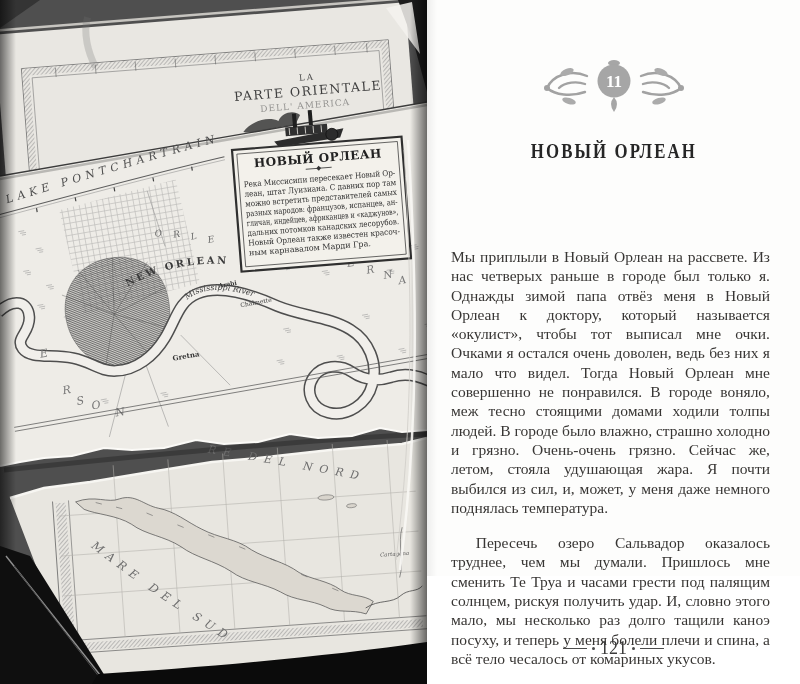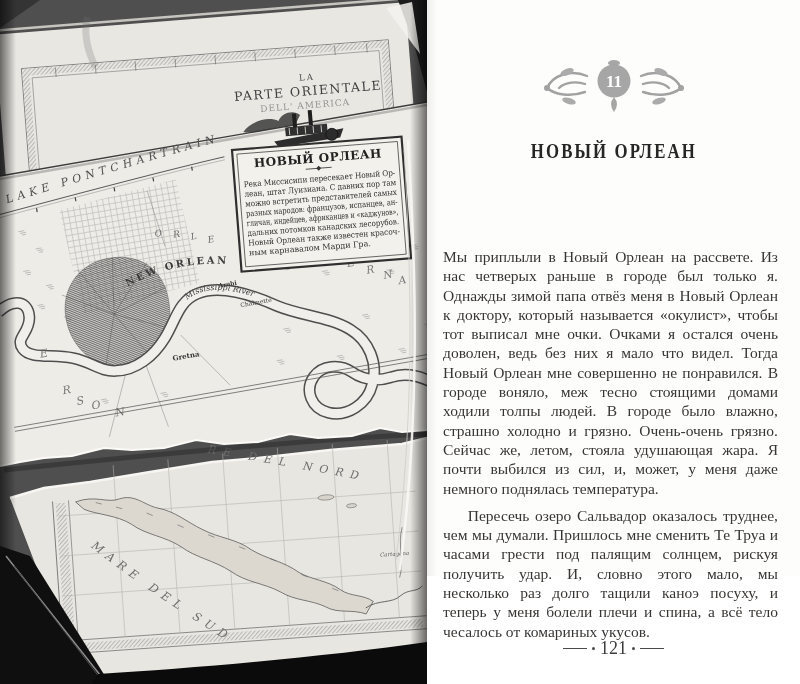--- a/index.html
+++ b/index.html
@@ -11,21 +11,21 @@
   .photo text{font-family:"DejaVu Serif","Liberation Serif",serif;}
   
   .page{position:absolute;left:427px;top:0;width:373px;height:576px;background:
         linear-gradient(to right, rgba(0,0,0,.06), rgba(0,0,0,0) 10px), #fdfdfc;}
   .ornament{display:block;margin:54px auto 0 auto;}
   .chapter-title{margin:24px 0 0 0;text-align:center;font-size:20px;font-weight:bold;
         color:#262626;letter-spacing:2.5px;}
   .chapter-title span{display:inline-block;transform:scaleX(.84);transform-origin:center;}
   .body-text{margin:84px 14px 0 8px;color:#383634;font-size:15.5px;line-height:19.3px;
         text-align:justify;hyphens:auto;-webkit-hyphens:auto;}
-  .body-text p{margin:8px;}
+  .body-text p{margin:16px;}
   .body-text p.indent{text-indent:1.6em;}
   .folio{position:absolute;left:0;top:638px;width:100%;display:flex;align-items:center;
         justify-content:center;gap:5px;color:#3c3c3c;font-size:18px;}
   .folio .rule{width:24px;height:1.5px;background:#4a4a4a;}
   .folio .dot{width:3px;height:3px;border-radius:50%;background:#4a4a4a;}
 </style>
 </head>
 <body>
 
 <div id="stage">

